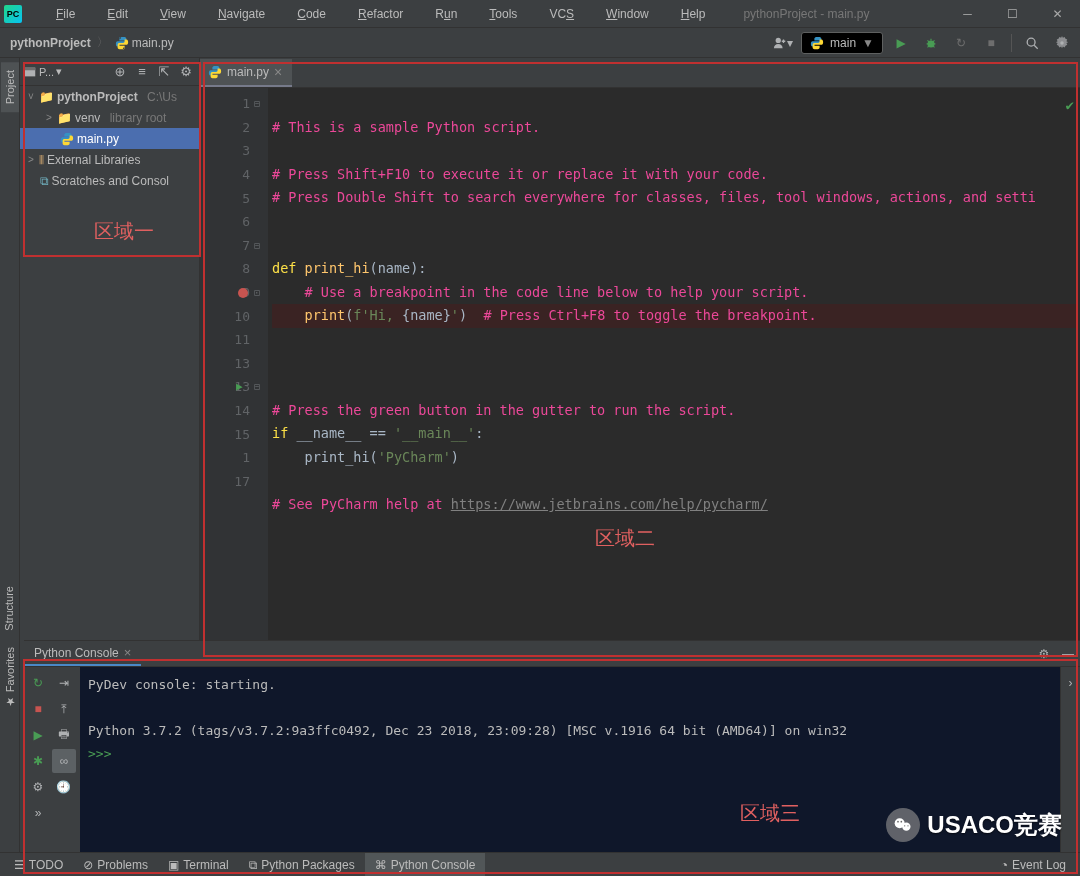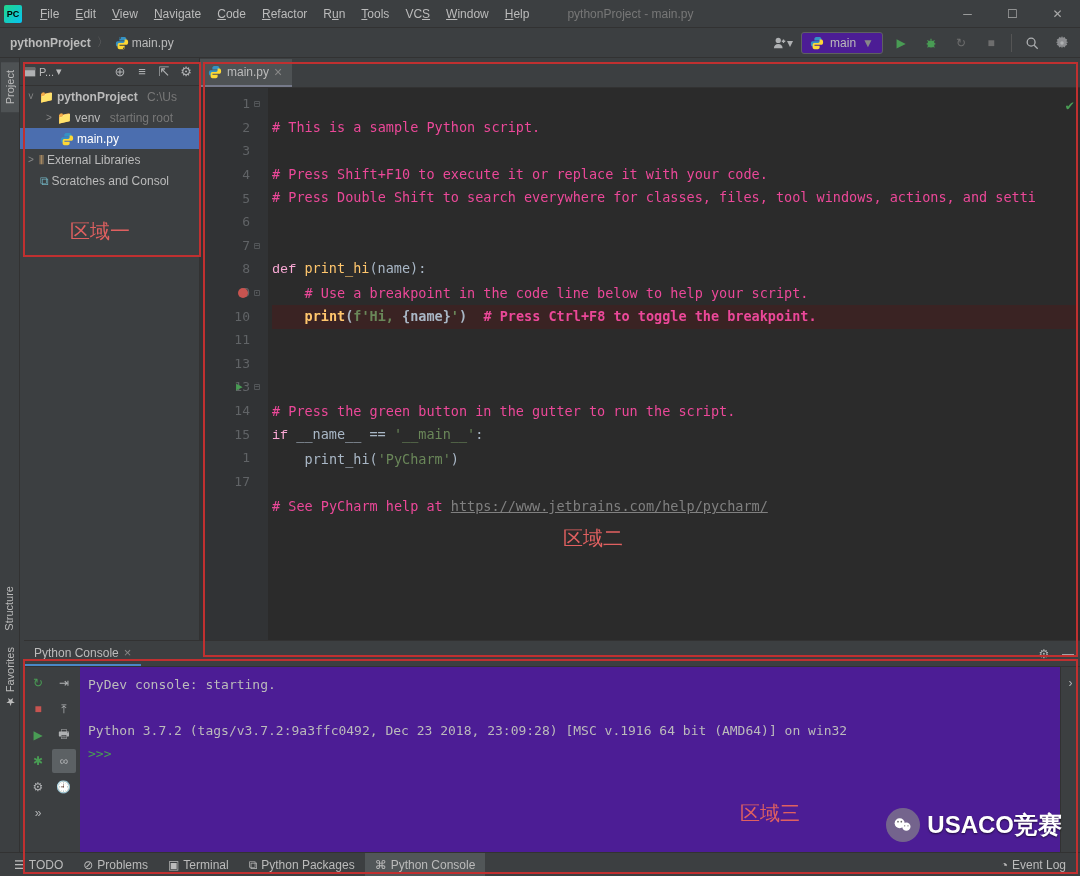--- a/index.html
+++ b/index.html
@@ -28,40 +28,41 @@
   align-items: center; justify-content: center;
   font-size: 9px; font-weight: bold; color: #000;
   margin-right: 10px;
 }
 .menu-item {
   padding: 0 8px;
   height: 100%;
   display: flex;
   align-items: center;
   cursor: pointer;
+  margin-left: 16px;
 }
 .menu-item .ul { text-decoration: underline; }
 .title-text { color: #777; margin-left: 30px; }
 .win-controls { margin-left: auto; display: flex; }
 .win-btn { width: 45px; height: 28px; display: flex; align-items: center; justify-content: center; color: #AAA; cursor: pointer; }
 
 .navbar {
   height: 30px;
   background: #3C3F41;
   border-bottom: 1px solid #323232;
   display: flex;
   align-items: center;
   padding: 0 6px;
 }
 .crumb { padding: 0 4px; display: flex; align-items: center; gap: 3px; }
 .crumb-sep { color: #666; padding: 0 2px; }
 .nav-right { margin-left: auto; display: flex; align-items: center; gap: 6px; }
 .cfg-selector {
   height: 22px;
-  background: #4c1d95;
+  background: #000000;
   border: 1px solid #5E6060;
   border-radius: 3px;
   padding: 0 8px;
   display: flex; align-items: center; gap: 6px;
 }
 .icon-btn { width: 24px; height: 24px; display: flex; align-items: center; justify-content: center; cursor: pointer; color: #AFB1B3; }
 .run-icon { color: #499C54; }
 .bug-icon { color: #499C54; }
 
 .maincols { display: flex; height: calc(100% - 28px - 30px - 24px); }
@@ -163,25 +164,25 @@
   font-family: Consolas, monospace;
   font-size: 13.5px;
   line-height: 23.6px;
   padding: 4px 4px 0 4px;
   color: #A9B7C6;
   white-space: pre;
   overflow: hidden;
   position: relative;
 }
 .code .cm { color: #ec4899; }
-.code .kw { color: #f9a8d4; font-family: Liberation Mono, monospace; }
+.code .kw { color: #fde047; }
 .code .fn { color: #FFC66D; }
 .code .str { color: #6A8759; }
 .code .lnk { text-decoration: underline; color: #808080; }
-.hl-line { background: #3A2323; display: block; width: 100%; font-weight: bold; }
+.hl-line { background: #3A2323; display: block; width: 100%; }
 .hsb { position: absolute; bottom: 30px; left: 68px; right: 0; height: 10px; background: #3C3F41; }
 .hsb .th { position: absolute; left: 5px; width: 700px; height: 8px; top: 1px; background: #595B5D; border-radius: 4px; }
 .ok-ind { position: absolute; top: 6px; right: 6px; color: #499C54; font-size: 14px; }
 
 .console-panel {
   position: absolute;
   left: 24px; right: 0; bottom: 24px;
   height: 212px;
   background: #3C3F41;
   border-top: 1px solid #323232;
@@ -194,21 +195,21 @@
 .console-tab { height: 100%; padding: 0 10px; display: flex; align-items: center; gap: 5px; border-bottom: 2px solid #4A88C7; }
 .console-tab .close { color: #888; font-size: 13px; }
 .console-body { flex: 1; display: flex; }
 .console-left-tb { width: 56px; display: flex; flex-wrap: wrap; padding: 4px 2px; gap: 2px; align-content: flex-start; }
 .ctb { width: 24px; height: 24px; display: flex; align-items: center; justify-content: center; color: #AFB1B3; cursor: pointer; border-radius: 2px; }
 .ctb.on { background: #5C6164; }
 .ctb.green { color: #499C54; }
 .ctb.red { color: #C75450; }
 .console-out {
   flex: 1;
-  background: #4c1d95;
+  background: #0f172a;
   font-family: Consolas, monospace;
   font-size: 13px;
   padding: 6px 8px;
   line-height: 23px;
   color: #BBBBBB;
   white-space: pre-wrap;
   position: relative;
 }
 .console-out .prompt { color: #499C54; }
 .console-rstrip { width: 20px; border-left: 1px solid #323232; display: flex; flex-direction: column; align-items: center; padding-top: 4px; }
@@ -357,21 +358,21 @@
     </div>
     <div>
       <div class="tree-item" style="padding-left:6px">
         <span class="arrow">˅</span>
         <span class="folder-icon">📁</span>
         <b>pythonProject</b>&nbsp;<span class="dim">C:\Us</span>
       </div>
       <div class="tree-item" style="padding-left:24px">
         <span class="arrow">˃</span>
         <span class="folder-icon">📁</span>
-        <span>venv</span>&nbsp;<span class="dim">starting root</span>
+        <span>venv</span>&nbsp;<span class="dim">library root</span>
       </div>
       <div class="tree-item selected" style="padding-left:40px">
         <svg class="ic" viewBox="0 0 16 16">
             <path fill="#3592C4" d="M8 1c-3 0-3 2-3 2v2h6v1H3s-2 0-2 3 2 3 2 3h2v-2s0-2 2-2h4s2 0 2-2V3s0-2-3-2z"></path>
             <path fill="#FDD835" d="M8 15c3 0 3-2 3-2v-2H5v-1h8s2 0 2-3-2-3-2-3h-2v2s0 2-2 2H5s-2 0-2 2v3s0 2 3 2z"></path>
           </svg>
         <span>main.py</span>
       </div>
       <div class="tree-item" style="padding-left:6px">
         <span class="arrow">˃</span>
@@ -561,23 +562,23 @@
       <span>⌘</span>
       <span>Python Console</span>
     </div>
   <div class="bbar-item bbar-right">
       <span>◔</span>
       <span>Event Log</span>
     </div>
 </div>
 
 <div class="region-box" style="left:23px;top:62px;width:178px;height:195px"></div>
-<div class="region-label" style="left:70px;top:218px">区域一</div>
+<div class="region-label" style="left:94px;top:218px">区域一</div>
 <div class="region-box" style="left:203px;top:62px;width:875px;height:595px"></div>
-<div class="region-label" style="left:563px;top:525px">区域二</div>
+<div class="region-label" style="left:595px;top:525px">区域二</div>
 <div class="region-box" style="left:23px;top:659px;width:1055px;height:215px"></div>
 <div class="region-label" style="left:740px;top:800px">区域三</div>
 
 <div class="watermark">
   <span class="wmic">
     <svg viewBox="0 0 24 24" width="20" height="20">
         <circle cx="8" cy="10" r="6" fill="#fff"></circle>
         <circle cx="16" cy="14" r="5" fill="#fff"></circle>
         <circle cx="6" cy="8" r="1" fill="#666"></circle>
         <circle cx="10" cy="8" r="1" fill="#666"></circle>

